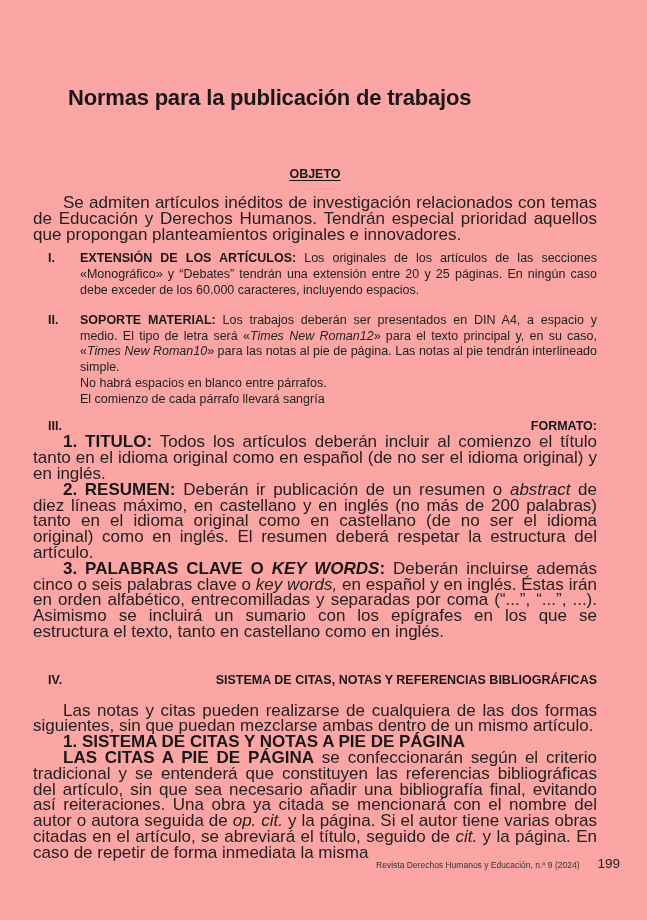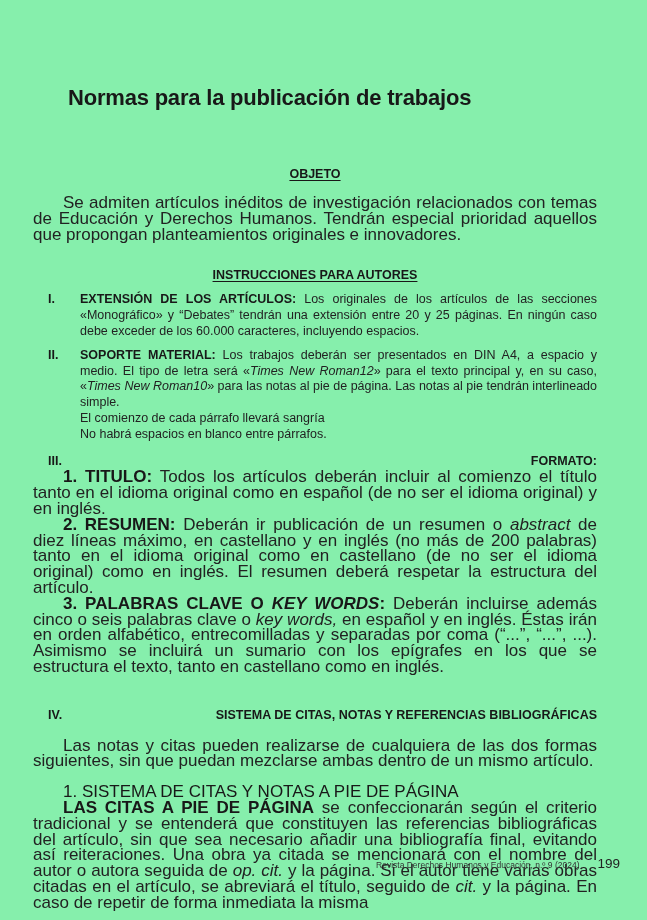--- a/index.html
+++ b/index.html
@@ -1,17 +1,17 @@
 <!DOCTYPE html>
 <html lang="es"><head>
 <meta charset="utf-8">
 <style>
   html,body { margin:0; padding:0; background:#fff; }
   .page {
-    position:relative; width:647px; height:920px; background:#86efac;
+    position:relative; width:647px; height:920px; background:#fca5a5;
     font-family:"Liberation Sans", sans-serif; color:#222; overflow:hidden;
   }
   .content { position:absolute; left:33px; top:0; width:564px; }
 
   .doc-title {
     margin:84px 0 0 35px; font-size:22px; line-height:28px;
     font-weight:600; letter-spacing:-0.2px; color:#181818;
   }
   .center-head {
     text-align:center; font-weight:bold; font-size:12.5px; line-height:16px;
@@ -21,67 +21,66 @@
   .head-instr  { margin-top:25px; }
 
   .para { margin:0; font-size:17px; line-height:15.8px; text-align:justify; }
   .indent { text-indent:30px; }
   .p-objeto { margin-top:13px; }
 
   .item { display:flex; font-size:12.5px; line-height:15.8px; }
   .item .num { flex:none; width:47px; padding-left:15px; box-sizing:border-box; font-weight:bold; color:#181818; }
   .item .item-body { flex:1; text-align:justify; }
   .item-1 { margin-top:9px; }
-  .item-2 { margin-top:8px; }
+  .item-2 { margin-top:14px; }
   .item-3 { margin-top:11px; }
   .item-4 { margin-top:33px; }
   .item-head .item-body { font-weight:bold; text-align:right; color:#181818; }
 
   .plain-line { text-align:left; }
 
   b.lbl { color:#181818; }
   .it { font-style:italic; }
   b.lbl.it { font-style:italic; }
 
   .p-fmt1 { }
   .p-intro { margin-top:14px; }
-  .subhead { margin-top:15px; font-weight:normal; color:#181818; text-align:left; }
+  .subhead { font-weight:bold; color:#181818; text-align:left; }
 
   .footer {
     position:absolute; top:856px; left:0; right:27px;
     display:flex; justify-content:flex-end; align-items:baseline; gap:18px;padding-left:30px;
   }
   .footer .journal { font-size:8.5px; color:#333; }
   .footer .pagenum { font-size:13.5px; color:#222; }
 </style>
 </head>
 <body>
 
 <div class="page">
   <div class="content">
 
     <h1 class="doc-title">Normas para la publicación de trabajos</h1>
 
     <div class="center-head head-objeto">OBJETO</div>
 
     <p class="para indent p-objeto">Se admiten artículos inéditos de investigación relacionados con temas de Educación y Derechos Humanos. Tendrán especial prioridad aquellos que propongan planteamientos originales e innovadores.</p>
 
-    <div class="center-head head-instr">INSTRUCCIONES PARA AUTORES</div>
 
     <div class="item item-1">
       <span class="num">I.</span>
       <span class="item-body"><b class="lbl">EXTENSIÓN DE LOS ARTÍCULOS:</b><span> Los originales de los artículos de las secciones «Monográfico» y “Debates” tendrán una extensión entre 20 y 25 páginas. En ningún caso debe exceder de los 60.000 caracteres, incluyendo espacios.</span></span>
     </div>
 
     <div class="item item-2">
       <span class="num">II.</span>
       <span class="item-body">
         <span><b class="lbl">SOPORTE MATERIAL:</b><span> Los trabajos deberán ser presentados en DIN A4, a espacio y medio. El tipo de letra será «</span><span class="it">Times New Roman12</span><span>» para el texto principal y, en su caso, «</span><span class="it">Times New Roman10</span><span>» para las notas al pie de página. Las notas al pie tendrán interlineado simple.</span></span>
+        <div class="plain-line">No habrá espacios en blanco entre párrafos.</div>
         <div class="plain-line">El comienzo de cada párrafo llevará sangría</div>
-        <div class="plain-line">No habrá espacios en blanco entre párrafos.</div>
       </span>
     </div>
 
     <div class="item item-3 item-head">
       <span class="num">III.</span>
       <span class="item-body">FORMATO:</span>
     </div>
 
     <p class="para indent p-fmt1"><b class="lbl">1. TITULO:</b><span> Todos los artículos deberán incluir al comienzo el título tanto en el idioma original como en español (de no ser el idioma original) y en inglés.</span></p>
 

